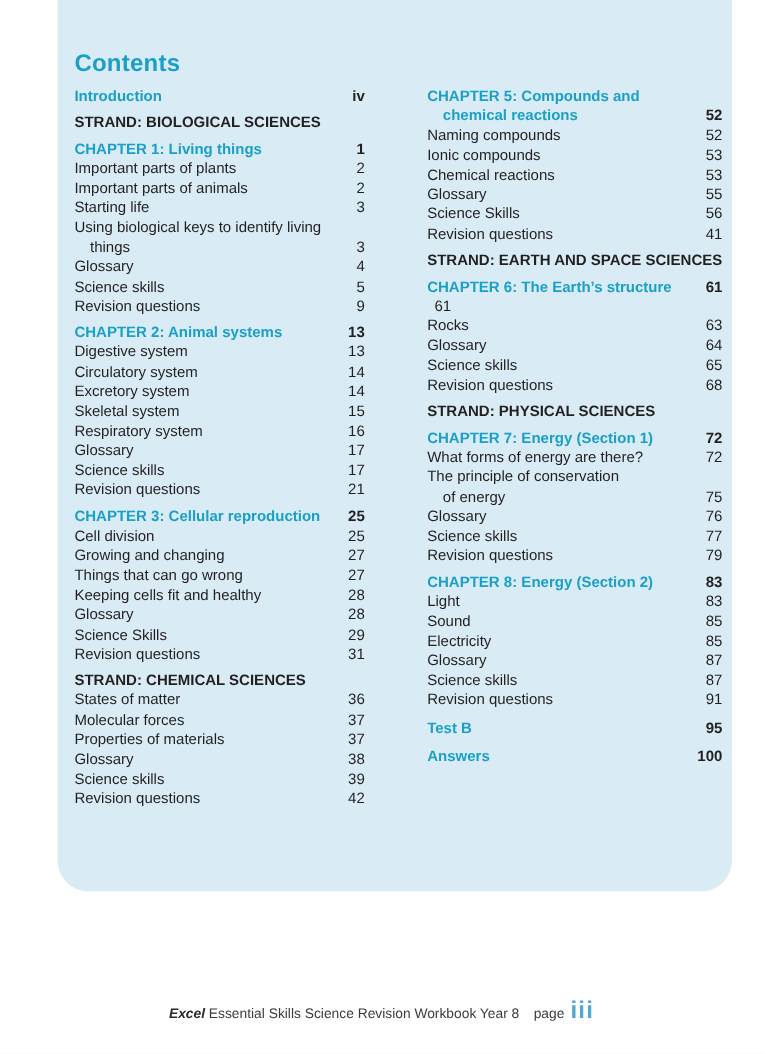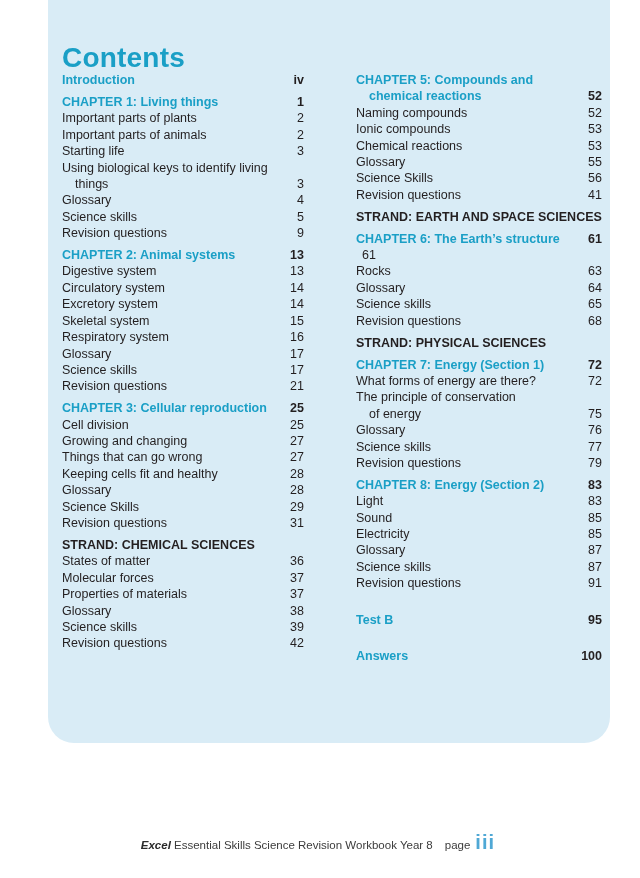--- a/index.html
+++ b/index.html
@@ -13,37 +13,37 @@
   body{
     width:640px;height:878px;position:relative;overflow:hidden;
     font-family:"Liberation Sans", sans-serif;color:var(--ink);
   }
   .panel{
     position:absolute;left:48px;top:-26px;width:562px;height:769px;
     background:var(--panel);border-radius:26px;
   }
   .page-title{
     position:absolute;left:14px;top:68px;
-    font-size:28px;font-weight:bold;color:var(--accent);
+    font-size:20px;font-weight:bold;color:var(--accent);
     letter-spacing:0.2px;
   }
   .col{position:absolute;top:98px;}
   .col-left{left:14px;width:242px;}
   .col-right{left:308px;width:246px;}
   .row{line-height:16.4px;font-size:12.5px;}
   .row .rline{display:flex;justify-content:space-between;align-items:baseline;}
   .lbl{white-space:nowrap;}
   .pg{text-align:right;padding-left:6px;}
   .indent{padding-left:13px;}
   .row.strand{font-weight:bold;margin-top:5.5px;}
   .row.chapter,.row.chapter-wrap{color:var(--accent);font-weight:bold;margin-top:5.5px;}
   .row.chapter .pg,.row.chapter-wrap .pg,
   .row.test .pg,.row.intro .pg{color:var(--ink);font-weight:bold;}
   .row.intro{color:var(--accent);font-weight:bold;margin-bottom:4px;}
-  .row.test{color:var(--accent);font-weight:bold;margin-top:20px;}
+  .row.test{color:var(--accent);font-weight:bold;margin-top:7px;}
   .col > .row:first-child{margin-top:0;}
   .footer{
     position:absolute;left:0;top:831px;width:495px;
     text-align:right;font-size:11.5px;color:#3c3c3c;white-space:nowrap;
   }
   .footer .brand{font-weight:bold;font-style:italic;color:#2a2a2a;}
   .footer .pagelabel{margin-left:12px;color:#3c3c3c;}
   .footer .pagenum{
     color:var(--footer-num);font-weight:bold;font-size:20px;margin-left:5px;
     letter-spacing:1px;
@@ -54,20 +54,25 @@
 
 <div class="panel">
   <div class="page-title">Contents</div>
   <div class="col col-left" id="col-left">
       <div class="row intro">
         <div class="rline">
           <span class="lbl">Introduction</span>
           <span class="pg">iv</span>
         </div>
       </div>
+      <div class="row strand">
+        <div class="rline">
+          <span class="lbl">STRAND: BIOLOGICAL SCIENCES</span>
+        </div>
+      </div>
       <div class="row chapter">
         <div class="rline">
           <span class="lbl">CHAPTER 1: Living things</span>
           <span class="pg">1</span>
         </div>
       </div>
       <div class="row entry">
         <div class="rline">
           <span class="lbl">Important parts of plants</span>
           <span class="pg">2</span>

